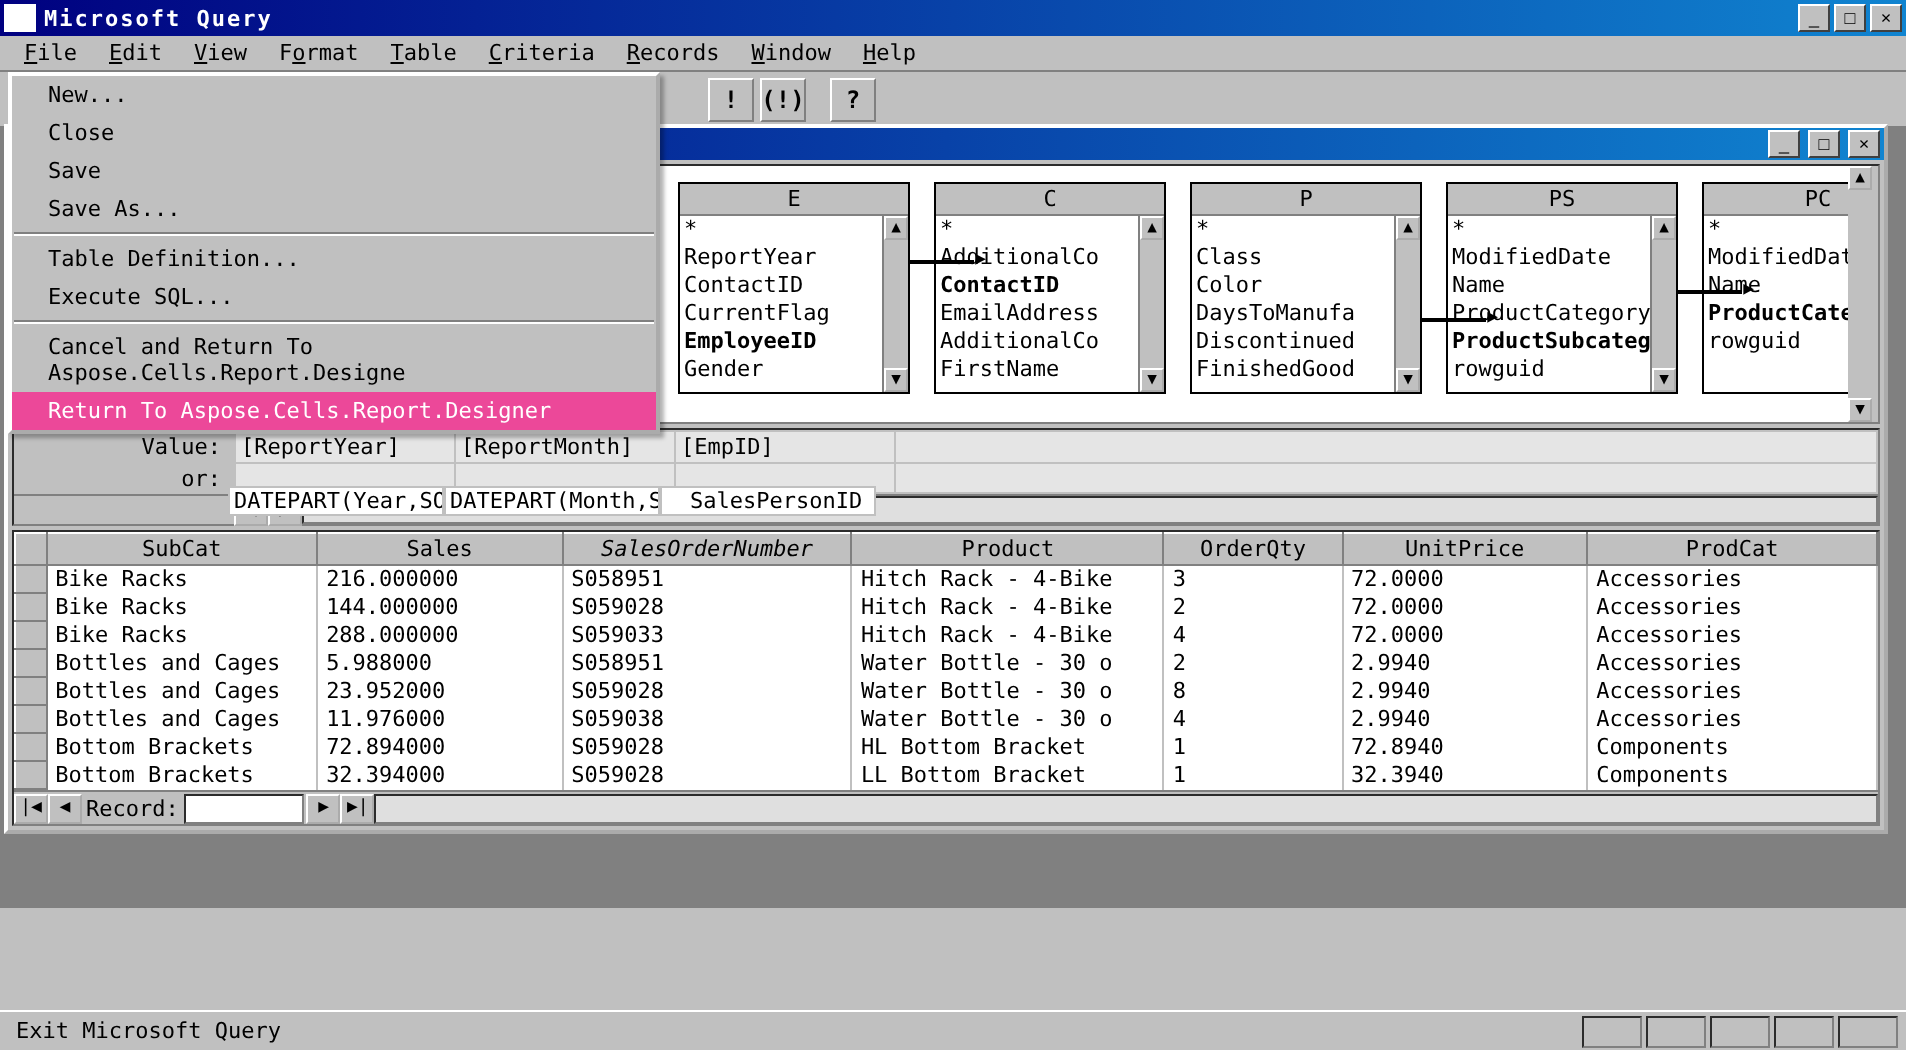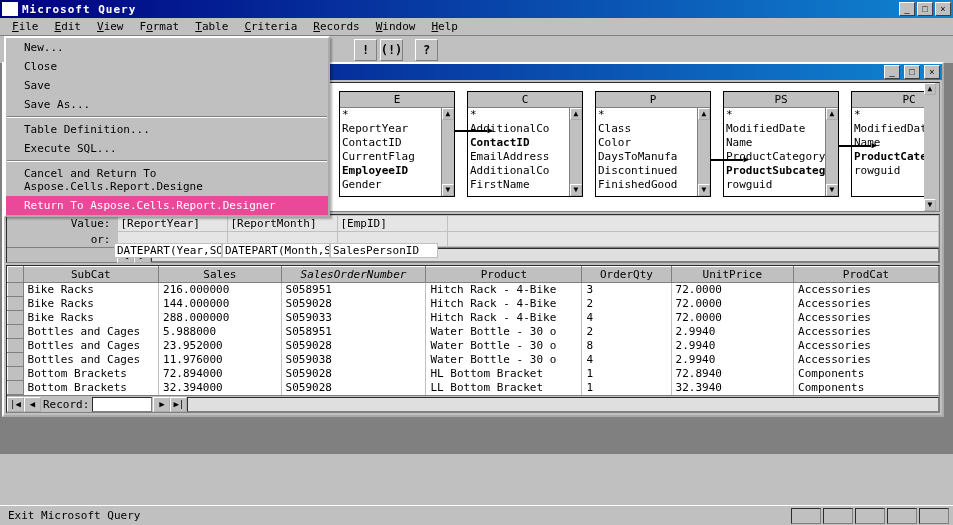--- a/index.html
+++ b/index.html
@@ -329,14 +329,14 @@
     <div class="cell"></div>
     <div class="cell"></div>
     <div class="cell"></div>
     <div class="cell"></div>
   </div>
 </div>
 
 <div style="position:absolute; left:114px; top:243px; font-family:monospace; font-size:11px; display:flex; z-index:50;">
   <div style="width:108px; background:#fff; border:1px solid #c0c0c0; padding:0 2px;overflow:hidden;">DATEPART(Year,SO</div>
   <div style="width:108px; background:#fff; border:1px solid #c0c0c0; padding:0 2px;overflow:hidden;">DATEPART(Month,S</div>
-  <div style="width:108px; background:#fff; border:1px solid #c0c0c0; padding:0 2px;overflow:hidden;">SalesPersonID</div>
+  <div style="width:108px; background:#fff; border:1px solid #c0c0c0; padding:0 14px;overflow:hidden;">SalesPersonID</div>
 </div>
 
 </body></html>

